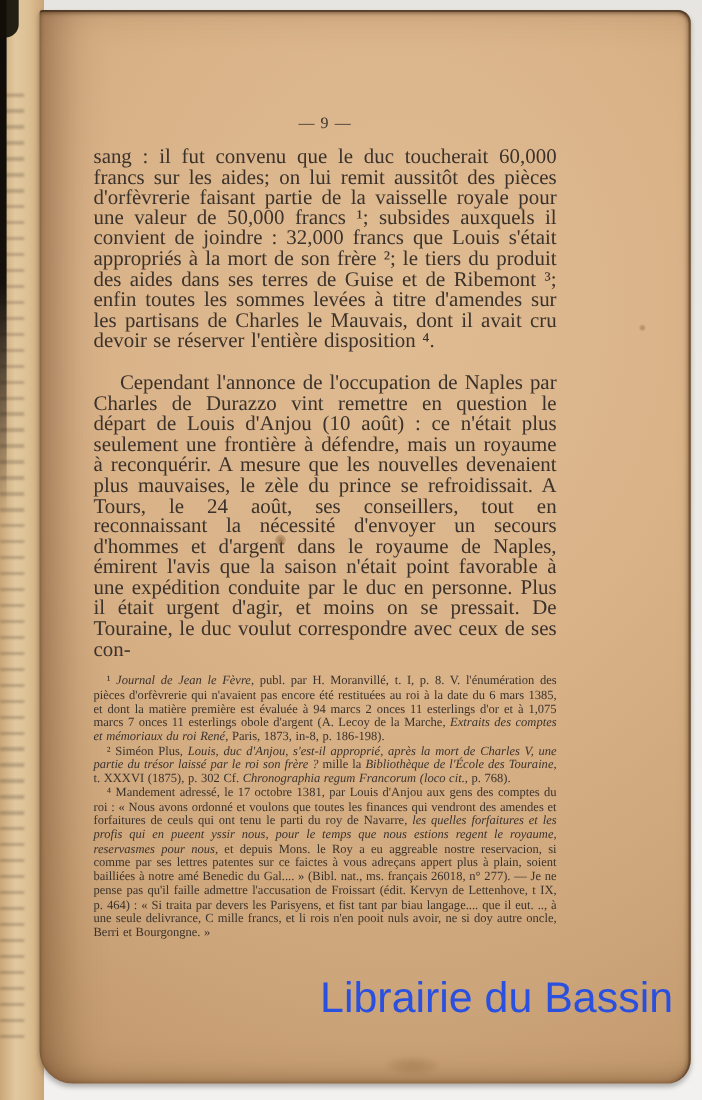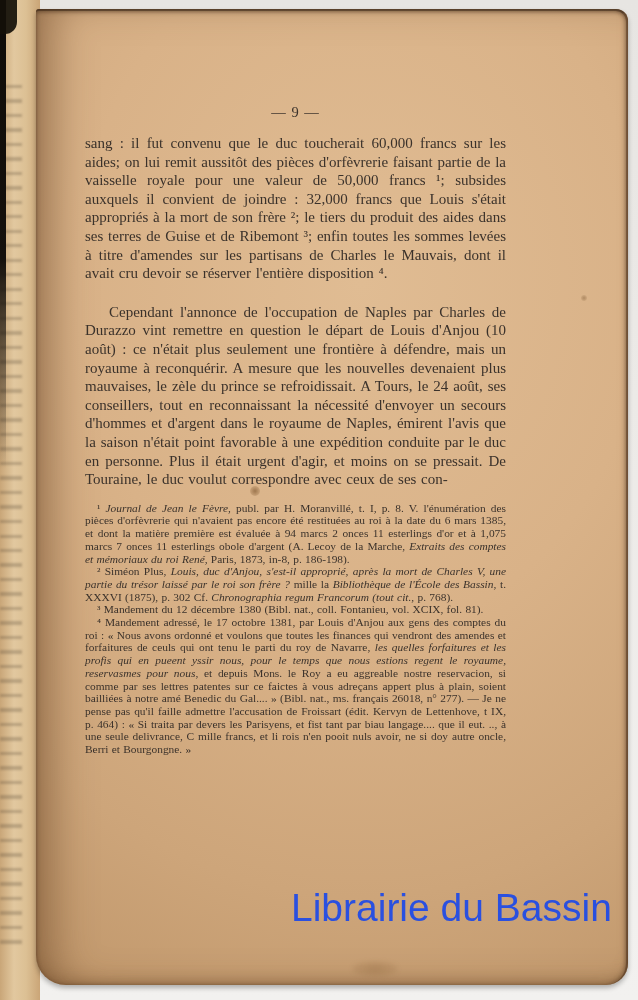--- a/index.html
+++ b/index.html
@@ -54,21 +54,21 @@
 
   .text-column {
     position: absolute; left: 49px; top: 95px; width: 421px;
     color: #3b322b;
   }
   .page-number {
     text-align: center; font-size: 14.5px; letter-spacing: 1px;
     margin: 0 0 13px 0;
   }
   .body p {
-    margin: 0; font-size: 15px; line-height: 18.6px;
+    margin: 0; font-size: 19px; line-height: 18.6px;
     text-align: justify; word-spacing: 0.06em; hyphens: none;
   }
   .body p.p2 { text-indent: 24px; margin-top: 20px; }
 
   .footnotes { margin-top: 13px; }
   .footnotes p {
     margin: 0; font-size: 11.4px; line-height: 12.7px;
     text-align: justify; text-indent: 12px; word-spacing: 0.04em;
   }
   .footnotes .it, .body .it { font-style: italic; margin-top: 16px; }
@@ -104,22 +104,21 @@
     <div class="text-column">
       <div class="page-number">— 9 —</div>
 
       <div class="body">
         <p class="p1">sang : il fut convenu que le duc toucherait 60,000 francs sur les aides; on lui remit aussitôt des pièces d'orfèvrerie faisant partie de la vaisselle royale pour une valeur de 50,000 francs ¹; subsides auxquels il convient de joindre : 32,000 francs que Louis s'était appropriés à la mort de son frère ²; le tiers du produit des aides dans ses terres de Guise et de Ribemont ³; enfin toutes les sommes levées à titre d'amendes sur les partisans de Charles le Mauvais, dont il avait cru devoir se réserver l'entière disposition ⁴.</p>
         <p class="p2">Cependant l'annonce de l'occupation de Naples par Charles de Durazzo vint remettre en question le départ de Louis d'Anjou (10 août) : ce n'était plus seulement une frontière à défendre, mais un royaume à reconquérir. A mesure que les nouvelles devenaient plus mauvaises, le zèle du prince se refroidissait. A Tours, le 24 août, ses conseillers, tout en reconnaissant la nécessité d'envoyer un secours d'hommes et d'argent dans le royaume de Naples, émirent l'avis que la saison n'était point favorable à une expédition conduite par le duc en personne. Plus il était urgent d'agir, et moins on se pressait. De Touraine, le duc voulut correspondre avec ceux de ses con-</p>
       </div>
 
       <div class="footnotes">
         <p><span>¹ </span><span class="it">Journal de Jean le Fèvre</span><span>, publ. par H. Moranvillé, t. I, p. 8. V. l'énumération des pièces d'orfèvrerie qui n'avaient pas encore été restituées au roi à la date du 6 mars 1385, et dont la matière première est évaluée à 94 marcs 2 onces 11 esterlings d'or et à 1,075 marcs 7 onces 11 esterlings obole d'argent (A. Lecoy de la Marche, </span><span class="it">Extraits des comptes et mémoriaux du roi René</span><span>, Paris, 1873, in-8, p. 186-198).</span></p>
-        <p><span>² Siméon Plus, </span><span class="it">Louis, duc d'Anjou, s'est-il approprié, après la mort de Charles V, une partie du trésor laissé par le roi son frère ?</span><span> mille la </span><span class="it">Bibliothèque de l'École des Bassin</span><span>, t. XXXVI (1875), p. 302 Cf. </span><span class="it">Chronographia regum Francorum (tout cit.</span><span>, p. 768).</span></p>
-        <p><span>³ Mandement du 12 décembre 1380 (Bibl. nat., coll. Fontanieu, vol. XCIX, fol. 81).</span></p>
+        <p><span>² Siméon Plus, </span><span class="it">Louis, duc d'Anjou, s'est-il approprié, après la mort de Charles V, une partie du trésor laissé par le roi son frère ?</span><span> mille la </span><span class="it">Bibliothèque de l'École des Touraine</span><span>, t. XXXVI (1875), p. 302 Cf. </span><span class="it">Chronographia regum Francorum (loco cit.</span><span>, p. 768).</span></p>
         <p><span>⁴ Mandement adressé, le 17 octobre 1381, par Louis d'Anjou aux gens des comptes du roi : « Nous avons ordonné et voulons que toutes les finances qui vendront des amendes et forfaitures de ceuls qui ont tenu le parti du roy de Navarre, </span><span class="it">les quelles forfaitures et les profis qui en pueent yssir nous, pour le temps que nous estions regent le royaume, reservasmes pour nous</span><span>, et depuis Mons. le Roy a eu aggreable nostre reservacion, si comme par ses lettres patentes sur ce faictes à vous adreçans appert plus à plain, soient bailliées à notre amé Benedic du Gal.... » (Bibl. nat., ms. français 26018, n° 277). — Je ne pense pas qu'il faille admettre l'accusation de Froissart (édit. Kervyn de Lettenhove, t IX, p. 464) : « Si traita par devers les Parisyens, et fist tant par biau langage.... que il eut. .., à une seule delivrance, C mille francs, et li rois n'en pooit nuls avoir, ne si doy autre oncle, Berri et Bourgongne. »</span></p>
       </div>
     </div>
 
     <div class="stain stain-a"></div>
     <div class="stain stain-b"></div>
     <div class="stain stain-c"></div>
 
     <div class="watermark" style="color: rgb(30, 74, 232);">Librairie du Bassin</div>
   </div>

